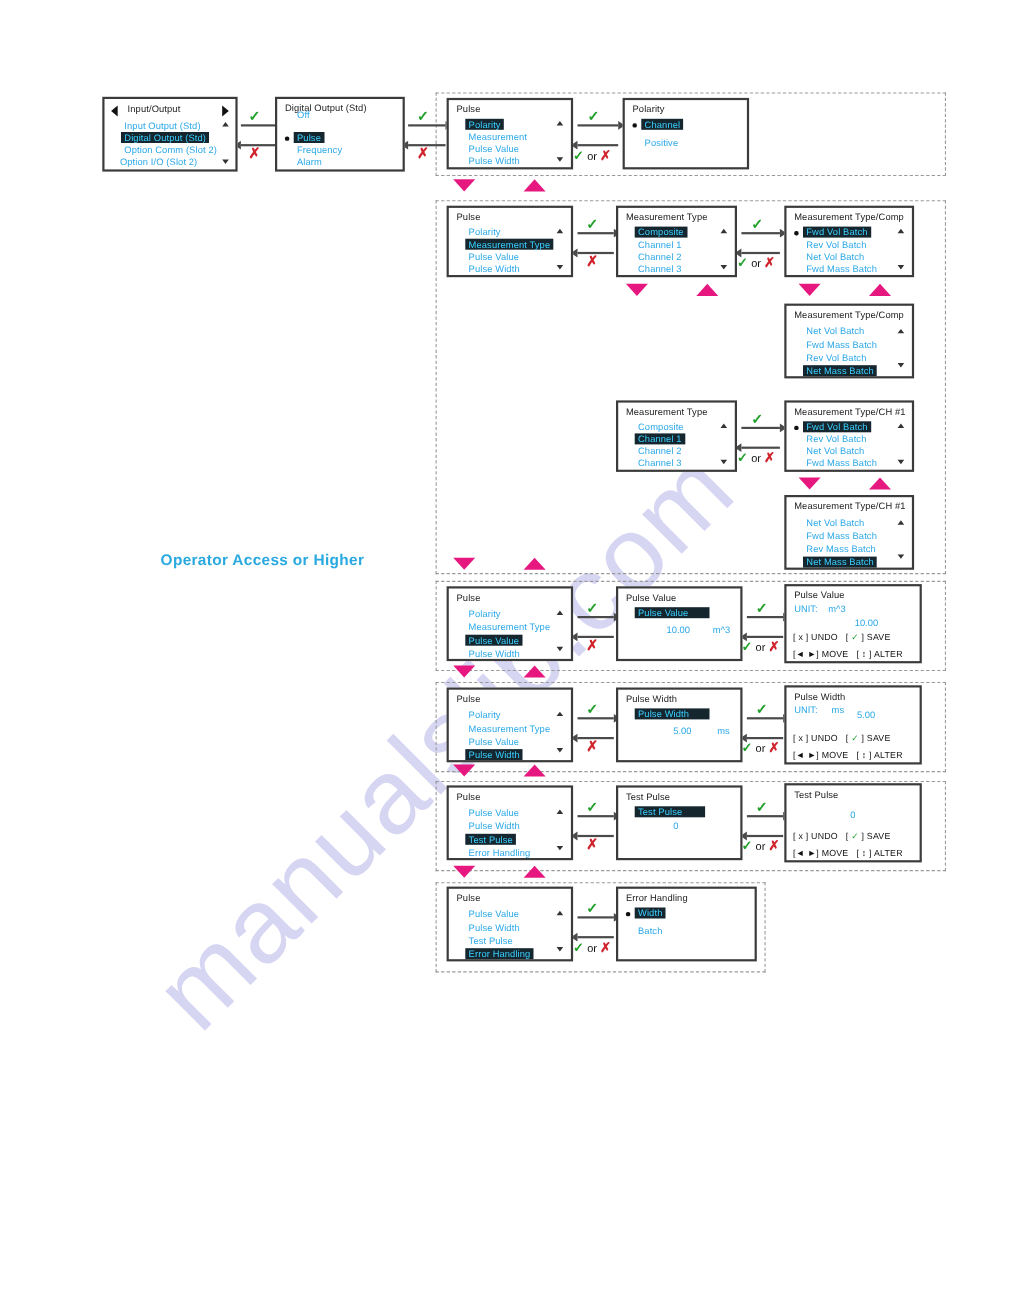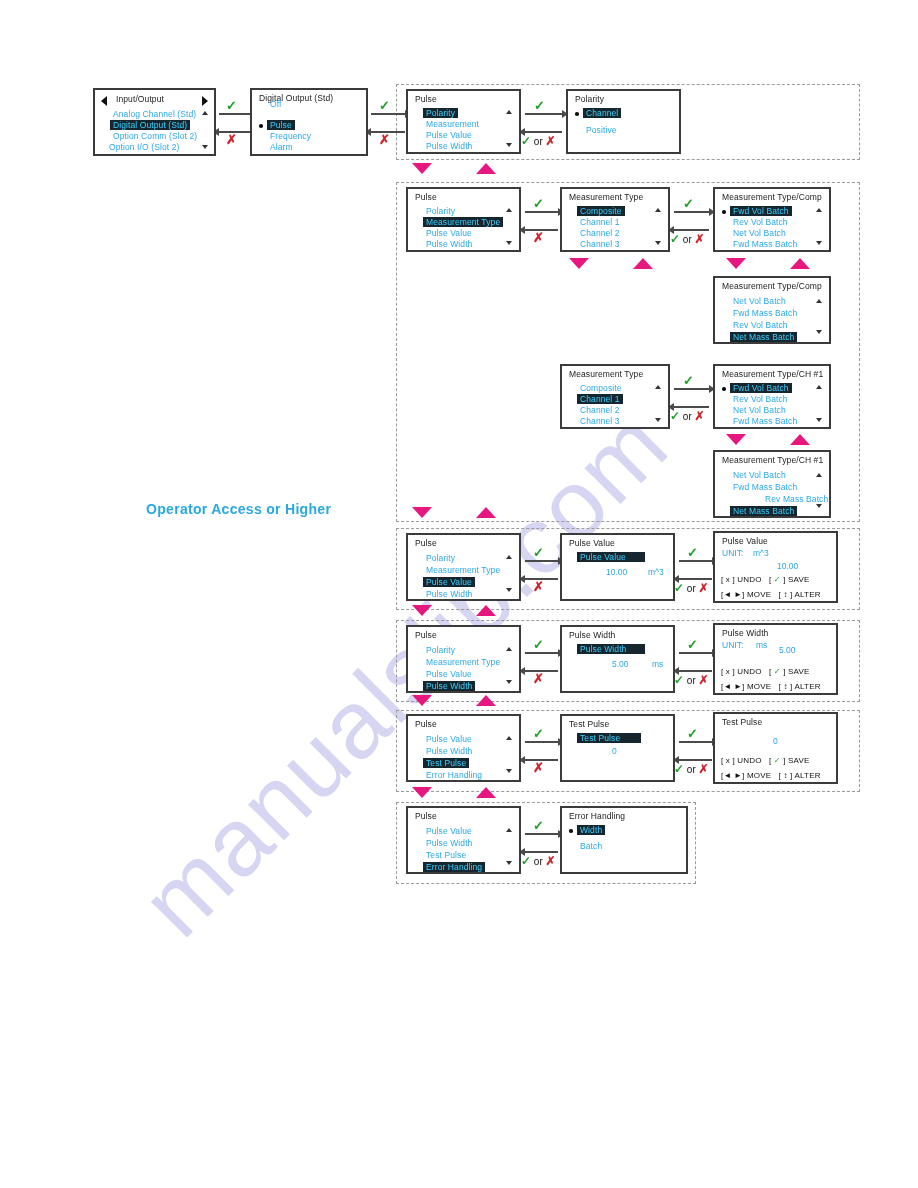--- a/index.html
+++ b/index.html
@@ -178,21 +178,21 @@
   <div class="group" style="left:396px;top:182px;width:464px;height:340px;"></div>
   <div class="group" style="left:396px;top:528px;width:464px;height:82px;"></div>
   <div class="group" style="left:396px;top:620px;width:464px;height:82px;"></div>
   <div class="group" style="left:396px;top:710px;width:464px;height:82px;"></div>
   <div class="group" style="left:396px;top:802px;width:300px;height:82px;"></div>
 
   <div class="scr" style="left:93px;top:88px;width:123px;height:68px;">
     <div class="navtri lt" style="left:6px;top:6px;"></div>
     <div class="ttl" style="left:21px;top:4px;">Input/Output</div>
     <div class="navtri rt" style="right:6px;top:6px;"></div>
-    <div class="itm" style="top:19px;">Analog Channel (Std)</div>
+    <div class="itm" style="top:19px;">Input Output (Std)</div>
     <div class="itm sel" style="top:30px;">Digital Output (Std)</div>
     <div class="itm" style="top:41px;">Option  Comm (Slot 2)</div>
     <div class="itm" style="top:52px;left:14px;">Option  I/O (Slot 2)</div>
     <div class="sa up" style="right:6px;top:21px;"></div>
     <div class="sa dn" style="right:6px;top:55px;"></div>
   </div>
 
   <div class="harrow r" style="left:219px;top:113px;width:31px;"></div>
   <div class="harrow l" style="left:219px;top:131px;width:31px;"></div>
   <div class="mark ok" style="left:226px;top:99px;">✓</div>
@@ -319,21 +319,21 @@
     <div class="sa dn" style="right:7px;top:52px;"></div>
   </div>
 
   <div class="mtri down" style="left:726px;top:434px;"></div>
   <div class="mtri up" style="left:790px;top:434px;"></div>
 
   <div class="scr" style="left:713px;top:450px;width:118px;height:68px;">
     <div class="ttl">Measurement Type/CH #1</div>
     <div class="itm" style="top:18px;">Net Vol Batch</div>
     <div class="itm" style="top:30px;">Fwd Mass Batch</div>
-    <div class="itm" style="top:42px;margin-left:32px;">Rev Mass Batch</div>
+    <div class="itm" style="top:42px;">Rev Mass Batch</div>
     <div class="itm sel" style="top:54px;">Net Mass Batch</div>
     <div class="sa up" style="right:7px;top:21px;"></div>
     <div class="sa dn" style="right:7px;top:52px;"></div>
   </div>
 
   <div class="mtri down" style="left:412px;top:507px;"></div>
   <div class="mtri up" style="left:476px;top:507px;"></div>
 
   <div class="scr" style="left:406px;top:533px;width:115px;height:68px;">
     <div class="ttl">Pulse</div>

